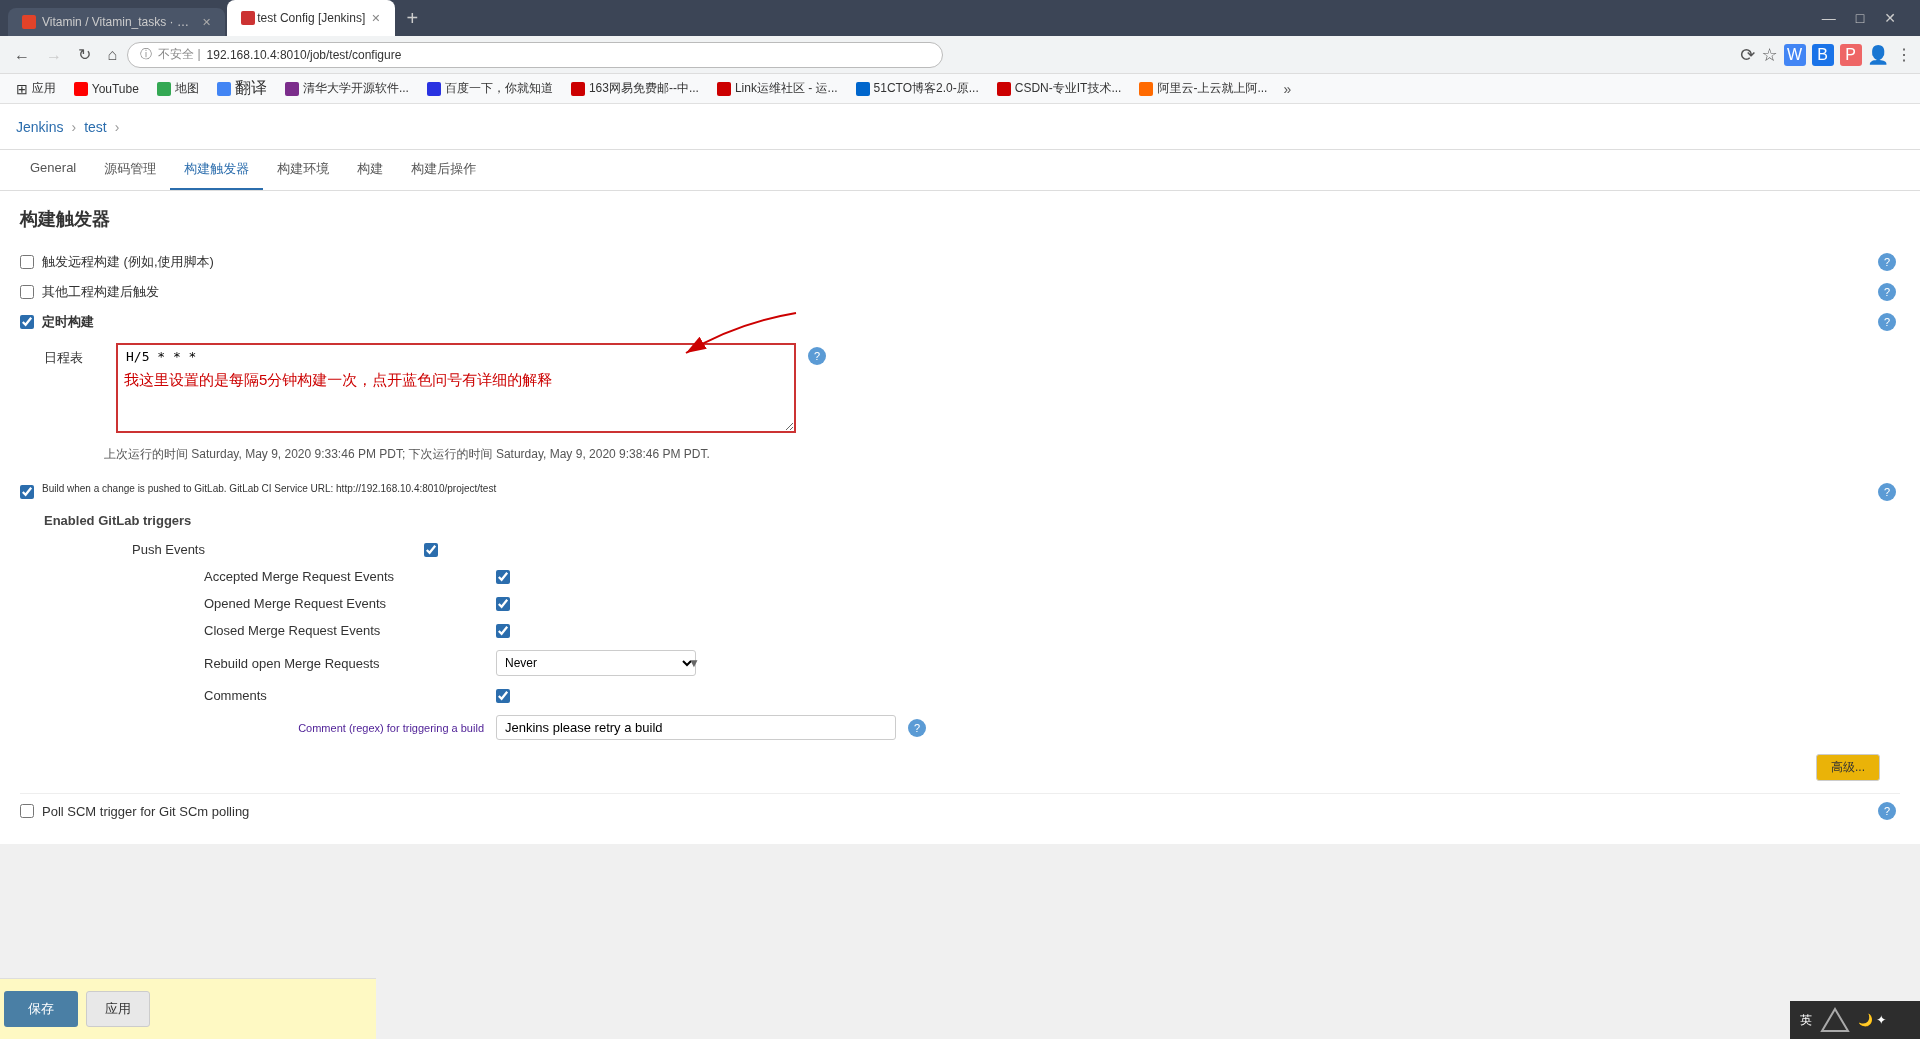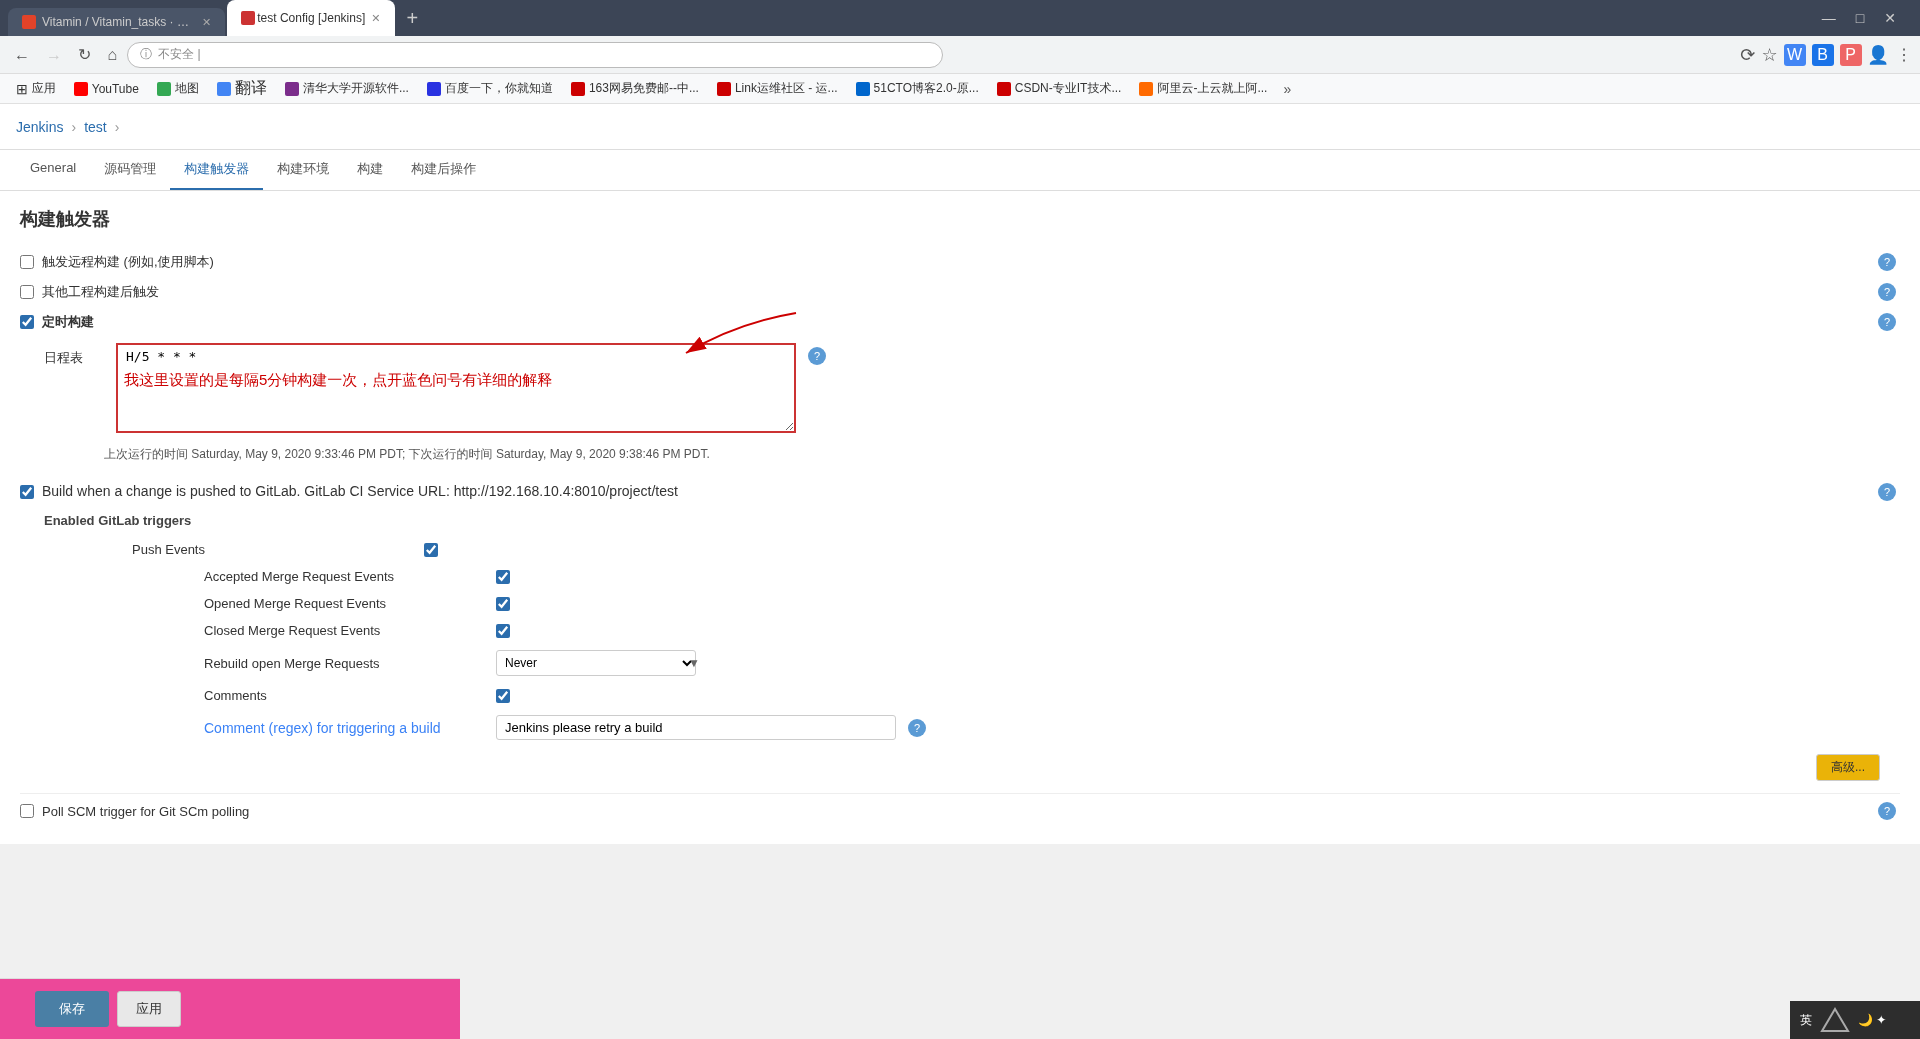--- a/index.html
+++ b/index.html
@@ -38,20 +38,21 @@
   </div>
 
   <div style="background:#f1f3f4;height:38px;display:flex;align-items:center;padding:0 8px;gap:4px;border-bottom:1px solid #ddd;">
     <button style="background:none;border:none;color:#555;font-size:16px;cursor:pointer;padding:3px 6px;border-radius:50%;">←</button>
     <button style="background:none;border:none;color:#ccc;font-size:16px;cursor:pointer;padding:3px 6px;border-radius:50%;">→</button>
     <button style="background:none;border:none;color:#555;font-size:16px;cursor:pointer;padding:3px 6px;border-radius:50%;">↻</button>
     <button style="background:none;border:none;color:#555;font-size:16px;cursor:pointer;padding:3px 6px;border-radius:50%;">⌂</button>
     <div style="flex:1;max-width:900px;height:26px;background:#fff;border:1px solid #bbb;border-radius:13px;display:flex;align-items:center;padding:0 12px;gap:6px;">
       <span style="color:#888;font-size:12px;">ⓘ</span>
       <span style="color:#888;font-size:12px;">不安全 | </span>
+      <input type="text" value="192.168.10.4:8010/job/test/configure" style="border: none; outline: none; font-size: 12px; flex: 1 1 0%; color: rgb(51, 51, 51);">
     </div>
     <div style="flex:1;"></div>
     <div style="display:flex;gap:6px;align-items:center;">
       <span style="font-size:18px;color:#555;cursor:pointer;">⟳</span>
       <span style="font-size:18px;color:#555;cursor:pointer;">☆</span>
       <span style="font-size:16px;color:#555;cursor:pointer;background:#4285f4;color:#fff;width:22px;height:22px;border-radius:3px;display:flex;align-items:center;justify-content:center;">W</span>
       <span style="font-size:16px;cursor:pointer;background:#1a73e8;color:#fff;width:22px;height:22px;border-radius:3px;display:flex;align-items:center;justify-content:center;">B</span>
       <span style="font-size:16px;cursor:pointer;background:#e66;color:#fff;width:22px;height:22px;border-radius:3px;display:flex;align-items:center;justify-content:center;">P</span>
       <span style="font-size:18px;color:#555;cursor:pointer;">👤</span>
       <span style="font-size:16px;color:#555;cursor:pointer;">⋮</span>
@@ -182,21 +183,21 @@
           <path d="M 140 10 Q 80 20 30 50" stroke="#cc0000" stroke-width="2" fill="none" marker-end="url(#arrowhead)"></path>
         </svg>
       </div>
       <div style="width:18px;height:18px;border-radius:50%;background:#5b9bd5;color:#fff;font-size:11px;display:flex;align-items:center;justify-content:center;cursor:pointer;flex-shrink:0;margin-top:4px;">?</div>
     </div>
 
     <div style="font-size:12px;color:#555;padding-left:84px;margin-bottom:12px;">上次运行的时间 Saturday, May 9, 2020 9:33:46 PM PDT; 下次运行的时间 Saturday, May 9, 2020 9:38:46 PM PDT.</div>
 
     <div style="display:flex;align-items:flex-start;padding:8px 0;gap:8px;">
       <input type="checkbox" id="cb-gitlab" checked="" style="width: 14px; height: 14px; margin-top: 2px; accent-color: rgb(43, 109, 173);">
-      <label for="cb-gitlab" style="font-size:14px;cursor:pointer;">Build when a change is pushed to GitLab. GitLab CI Service URL: http://192.168.10.4:8010/project/test</label>
+      <label for="cb-gitlab" style="font-size:10px;cursor:pointer;">Build when a change is pushed to GitLab. GitLab CI Service URL: http://192.168.10.4:8010/project/test</label>
       <div style="flex:1;"></div>
       <div style="width:18px;height:18px;border-radius:50%;background:#5b9bd5;color:#fff;font-size:11px;display:flex;align-items:center;justify-content:center;cursor:pointer;margin-right:4px;flex-shrink:0;">?</div>
     </div>
 
     <div style="padding-left:24px;">
       <div style="display:flex;align-items:center;padding:4px 0;margin-bottom:4px;">
         <span style="font-size:13px;font-weight:bold;color:#444;width:160px;">Enabled GitLab triggers</span>
       </div>
 
       <div style="display:flex;align-items:center;padding:6px 0;margin-left:88px;gap:12px;">
@@ -228,40 +229,40 @@
         </select>
         <span style="color:#666;font-size:12px;margin-left:-20px;pointer-events:none;">▼</span>
       </div>
 
       <div style="display:flex;align-items:center;padding:6px 0;margin-left:160px;gap:12px;">
         <span style="font-size:13px;color:#333;width:280px;">Comments</span>
         <input type="checkbox" checked="" style="width: 14px; height: 14px; accent-color: rgb(43, 109, 173);">
       </div>
 
       <div style="display:flex;align-items:center;padding:6px 0;margin-left:160px;gap:12px;">
-        <span style="font-size:14px;color:#3b82f6;width:280px;">Comment (regex) for triggering a build</span>
+        <span style="font-size:11px;color:#4c1d95;width:280px;text-align:right;">Comment (regex) for triggering a build</span>
         <input type="text" style="border: 1px solid rgb(204, 204, 204); border-radius: 3px; padding: 4px 8px; font-size: 13px; width: 400px;" value="Jenkins please retry a build">
         <div style="width:18px;height:18px;border-radius:50%;background:#5b9bd5;color:#fff;font-size:11px;display:flex;align-items:center;justify-content:center;cursor:pointer;flex-shrink:0;">?</div>
       </div>
     </div>
 
     <div style="display:flex;justify-content:flex-end;padding:8px 20px 4px 0;">
       <button style="background:#eab308;border:1px solid #ccc;padding:4px 14px;border-radius:3px;cursor:pointer;font-size:12px;color:#333;">高级...</button>
     </div>
 
     <div style="display:flex;align-items:center;padding:8px 0;gap:8px;border-top:1px solid #eee;margin-top:8px;">
       <input type="checkbox" id="cb-gitscm" style="width: 14px; height: 14px;">
       <label for="cb-gitscm" style="font-size:13px;cursor:pointer;">Poll SCM trigger for Git SCm polling</label>
       <div style="flex:1;"></div>
       <div style="width:18px;height:18px;border-radius:50%;background:#5b9bd5;color:#fff;font-size:11px;display:flex;align-items:center;justify-content:center;cursor:pointer;margin-right:4px;">?</div>
     </div>
 
   </div>
 
-  <div style="position:fixed;bottom:0;left:0;background:#ec4899;padding:12px 35px;border-top:1px solid #ddd;display:flex;gap:8px;z-index:100;width:460px;">
+  <div style="position:fixed;bottom:0;left:0;background:#fef9c3;padding:12px 4px;border-top:1px solid #ddd;display:flex;gap:8px;z-index:100;width:376px;">
     <button style="background:#4a7fa5;color:#fff;border:none;padding:8px 24px;border-radius:3px;cursor:pointer;font-size:13px;">保存</button>
     <button style="background:#e8e8e8;color:#333;border:1px solid #ccc;padding:8px 18px;border-radius:3px;cursor:pointer;font-size:13px;">应用</button>
   </div>
 
 </div>
 
 <div style="position:fixed;bottom:0;right:0;width:130px;background:#2d2d2d;color:#fff;padding:6px 10px;font-size:12px;display:flex;align-items:center;gap:8px;">
   <span>英</span>
   <svg width="30" height="26" viewBox="0 0 30 26">
     <polygon points="15,2 28,24 2,24" fill="none" stroke="#aaa" stroke-width="2"></polygon>

